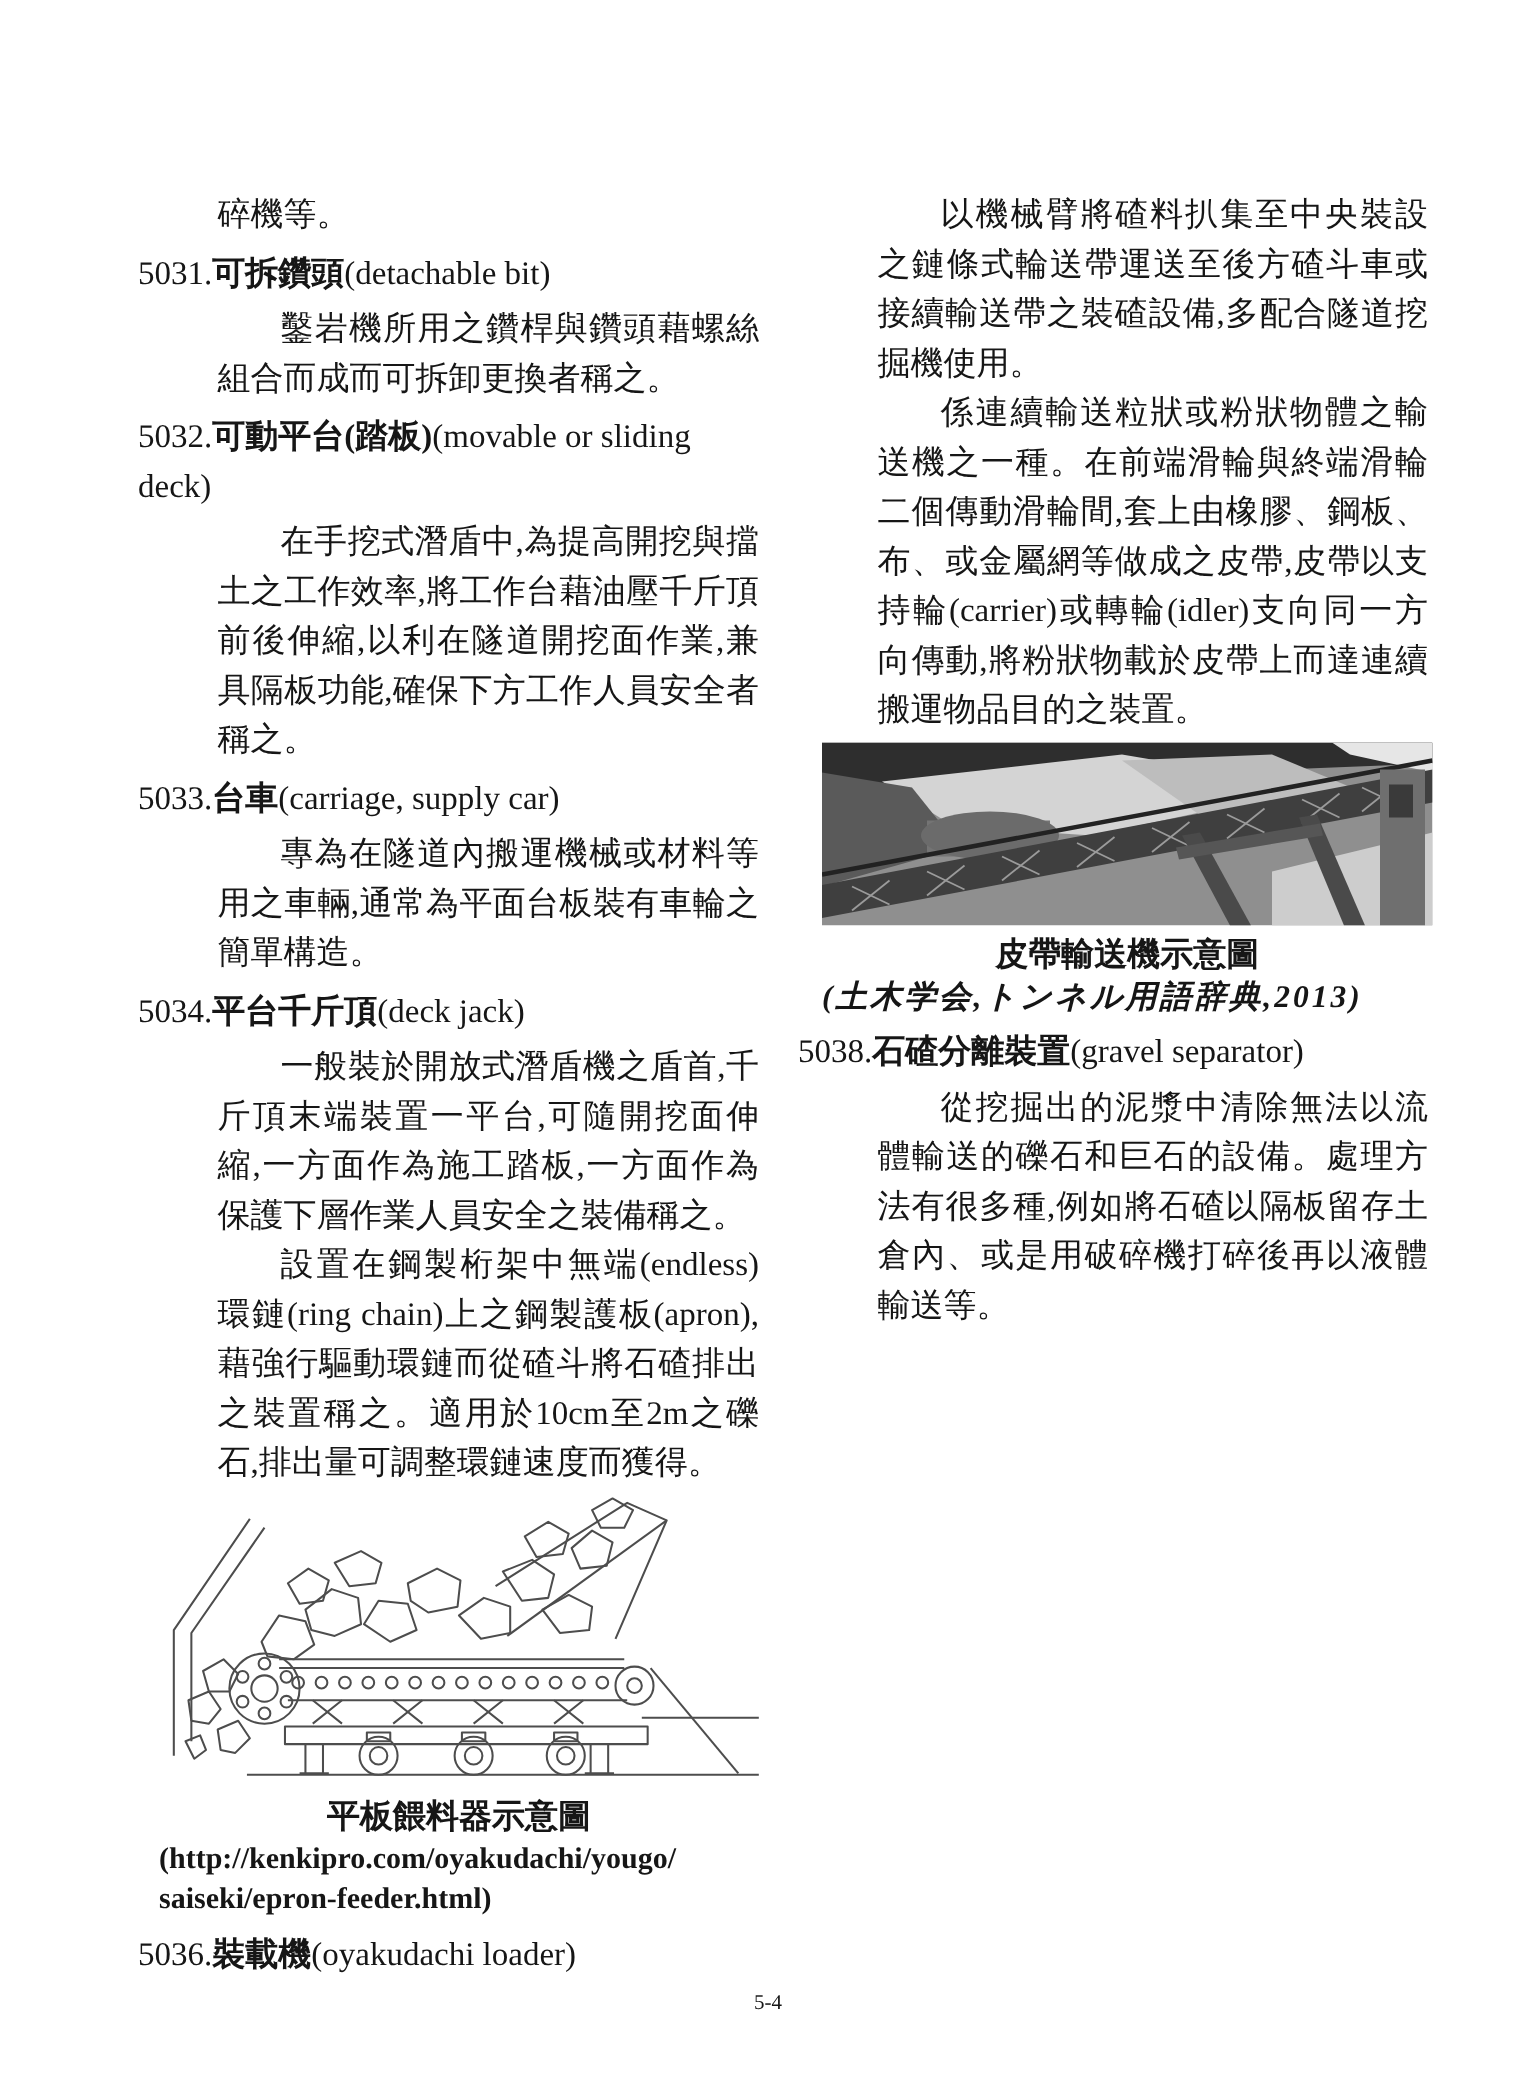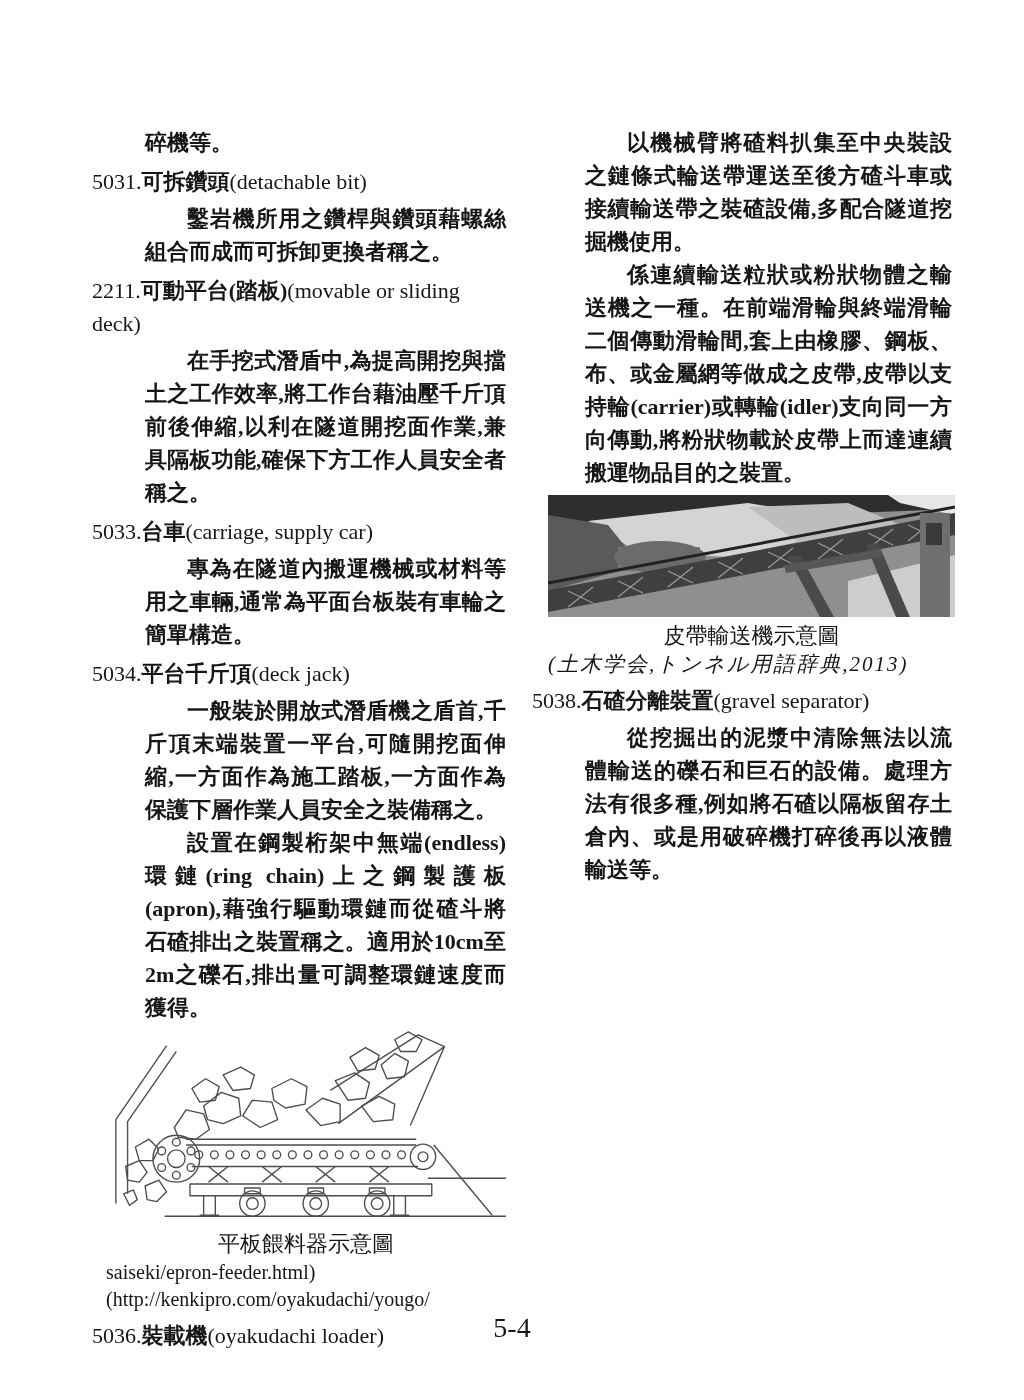--- a/index.html
+++ b/index.html
@@ -1,51 +1,51 @@
 <!DOCTYPE html>
 <html><head>
 <meta charset="utf-8">
 <style>
   html,body{margin:0;padding:0;background:#ffffff;}
   .page{position:relative;width:1024px;height:1400px;background:#ffffff;overflow:hidden;
         font-family:"Liberation Serif","DejaVu Serif",serif;color:#161616;}
   .col{position:absolute;top:126px;}
   .col-left{left:92px;width:414px;}
   .col-right{left:532px;width:420px;}
-  p{margin:0;font-weight:bold;}
+  p{margin:0;}
   .body-para{font-size:22px;line-height:33px;text-align:justify;margin-left:53px;
              font-family:"Liberation Serif","DejaVu Serif",serif;}
   .indent{text-indent:42px;}
   .entry{margin:0;}
   .entry-heading{font-size:22px;line-height:33px;font-weight:normal;margin:6px 0 4px 0;}
   .entry-heading .num{font-family:"Liberation Serif","DejaVu Serif",serif;}
   .entry-heading .term{font-weight:bold;}
   .entry-heading .eng{font-family:Liberation Serif, serif;}
-  .figure{margin-top:6px;}
+  .figure{margin-top:6px;font-weight:bold;}
   .fig-drawing{margin-left:14px;width:400px;}
   .fig-photo{margin-left:16px;width:407px;}
   .figure svg{display:block;}
   .caption{font-size:22px;line-height:30px;text-align:center;margin-top:4px;}
   .source{font-size:20px;line-height:27px;text-align:left;}
   .source.jp{font-style:italic;letter-spacing:2px;font-size:21px;}
   .page-number{position:absolute;left:0;right:0;bottom:56px;text-align:center;
-               font-size:28px;color:#161616;}
+               font-size:14px;color:#161616;}
 </style>
 </head>
 <body>
 
 <div class="page">
   <div class="col col-left" id="col-left">
       <p class="body-para">碎機等。</p>
       <div class="entry">
     <h3 class="entry-heading"><span class="num">5031.</span><span class="term">可拆鑽頭</span><span class="eng">(detachable bit)</span></h3>
     <p class="body-para indent entry-body">鑿岩機所用之鑽桿與鑽頭藉螺絲組合而成而可拆卸更換者稱之。</p>
   </div>
       <div class="entry">
-    <h3 class="entry-heading"><span class="num">2211.</span><span class="term">可動平台(踏板)</span><span class="eng">(movable or sliding deck)</span></h3>
+    <h3 class="entry-heading"><span class="num">5032.</span><span class="term">可動平台(踏板)</span><span class="eng">(movable or sliding deck)</span></h3>
     <p class="body-para indent entry-body">在手挖式潛盾中,為提高開挖與擋土之工作效率,將工作台藉油壓千斤頂前後伸縮,以利在隧道開挖面作業,兼具隔板功能,確保下方工作人員安全者稱之。</p>
   </div>
       <div class="entry">
     <h3 class="entry-heading"><span class="num">5033.</span><span class="term">台車</span><span class="eng">(carriage, supply car)</span></h3>
     <p class="body-para indent entry-body">專為在隧道內搬運機械或材料等用之車輛,通常為平面台板裝有車輪之簡單構造。</p>
   </div>
       <div class="entry">
     <h3 class="entry-heading"><span class="num">5034.</span><span class="term">平台千斤頂</span><span class="eng">(deck jack)</span></h3>
     <p class="body-para indent entry-body">一般裝於開放式潛盾機之盾首,千斤頂末端裝置一平台,可隨開挖面伸縮,一方面作為施工踏板,一方面作為保護下層作業人員安全之裝備稱之。</p>
   </div>
@@ -132,22 +132,22 @@
         <polygon points="282,36 296,24 310,32 306,48 288,50"></polygon>
         <polygon points="296,10 310,2 324,10 318,22 302,22"></polygon>
         <polygon points="30,120 44,112 54,122 48,134 34,134"></polygon>
         <polygon points="20,140 34,134 42,146 34,156 22,154"></polygon>
         <polygon points="40,160 54,154 62,166 52,176 42,174"></polygon>
         <polygon points="18,168 28,164 32,174 24,180"></polygon>
       </g>
     </svg>
     <div class="caption">平板餵料器示意圖</div>
     <div class="source-lines">
+          <div class="source">(http://kenkipro.com/oyakudachi/yougo/</div>
           <div class="source">saiseki/epron-feeder.html)</div>
-          <div class="source">(http://kenkipro.com/oyakudachi/yougo/</div>
         </div>
   </div>
       <div class="entry">
     <h3 class="entry-heading"><span class="num">5036.</span><span class="term">裝載機</span><span class="eng">(oyakudachi loader)</span></h3>
 
   </div>
     </div>
   <div class="col col-right" id="col-right">
       <p class="body-para indent">以機械臂將碴料扒集至中央裝設之鏈條式輪送帶運送至後方碴斗車或接續輸送帶之裝碴設備,多配合隧道挖掘機使用。</p>
       <div class="entry">

